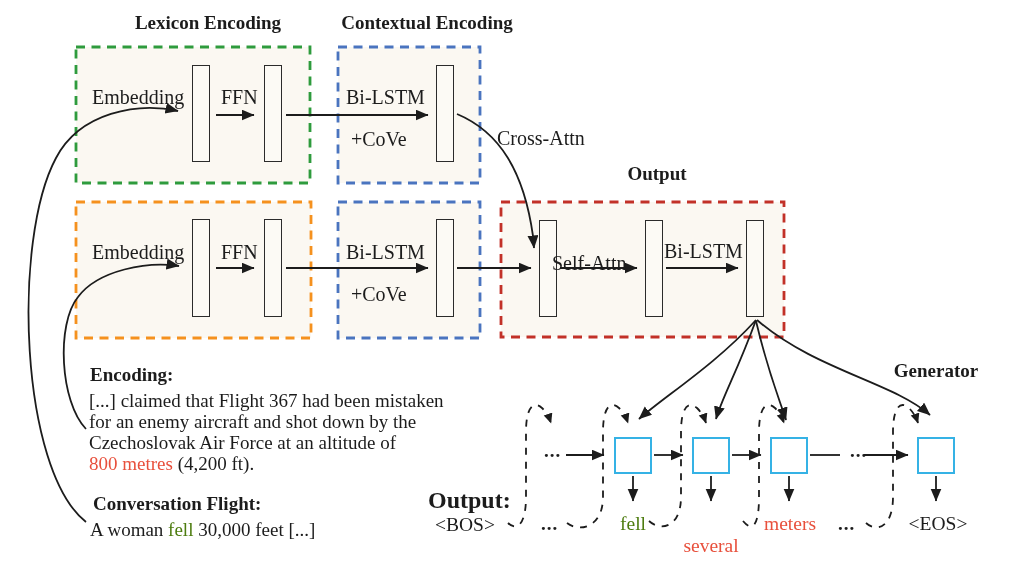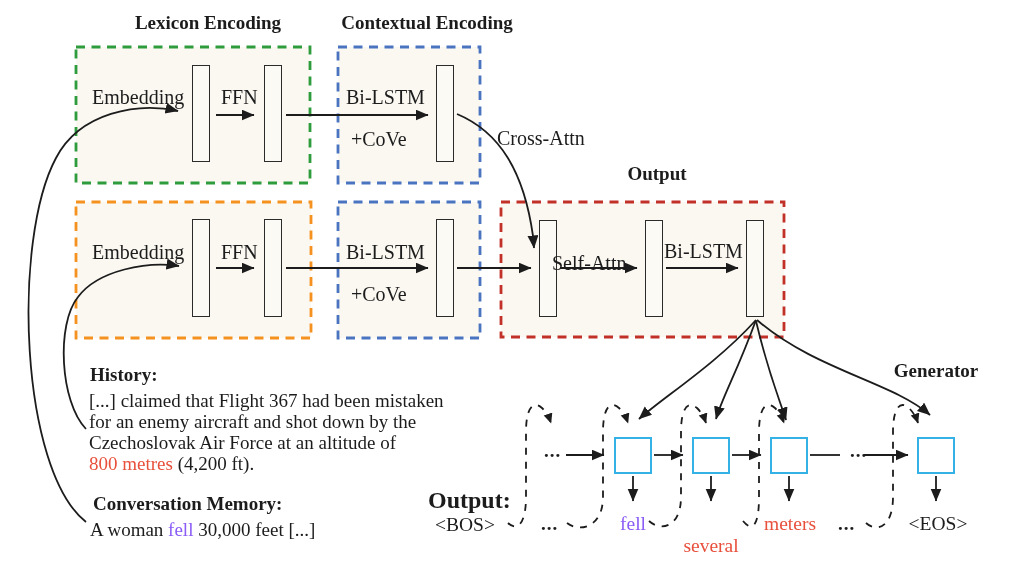--- a/index.html
+++ b/index.html
@@ -16,21 +16,21 @@
   .ln{fill:none;stroke:#1c1c1c;stroke-width:1.8;}
   .loop{fill:none;stroke:#1c1c1c;stroke-width:1.8;stroke-dasharray:7 7;}
   .blockrect{position:absolute;width:18px;height:97px;background:#fcfaf5;border:1.6px solid #2b2b2b;box-sizing:border-box;}
   .gencell{position:absolute;width:38px;height:37px;background:#ffffff;border:2.2px solid #35b2e5;box-sizing:border-box;}
   .sectitle{position:absolute;font-weight:bold;font-size:19px;text-align:center;white-space:nowrap;}
   .lbl{position:absolute;font-size:20px;white-space:nowrap;}
   .lbl.c{text-align:left;}
   .heading{position:absolute;font-weight:bold;font-size:19px;white-space:nowrap;}
   .bodytext{position:absolute;font-size:19px;line-height:21px;white-space:nowrap;}
   .hl-red{color:#e8503c;}
-  .hl-green{color:#8b5cf6;}
+  .hl-green{color:#4d7c0f;}
   .outword{position:absolute;font-size:19.5px;text-align:center;white-space:nowrap;}
   .dots{position:absolute;font-size:19px;font-weight:bold;letter-spacing:1px;white-space:nowrap;}
 </style>
 </head>
 <body>
 
 <div class="canvas">
 
   <svg class="layer">
     <defs>
@@ -112,27 +112,27 @@
 
   <div class="lbl" style="left:92px;top:241px;">Embedding</div>
   <div class="lbl c" style="left:221px;top:241px;width:44px;">FFN</div>
   <div class="lbl c" style="left:346px;top:241px;width:88px;">Bi-LSTM</div>
   <div class="lbl c" style="left:351px;top:283px;width:80px;">+CoVe</div>
 
   <div class="lbl" style="left:497px;top:127px;">Cross-Attn</div>
   <div class="lbl c" style="left:552px;top:240px;width:80px;margin-top:12px;">Self-Attn</div>
   <div class="lbl c" style="left:664px;top:240px;width:84px;">Bi-LSTM</div>
 
-  <div class="heading" style="left:90px;top:364px;">History:</div>
+  <div class="heading" style="left:90px;top:364px;">Encoding:</div>
   <div class="bodytext" style="left:89px;top:390px;">[...] claimed that Flight 367 had been mistaken</div>
   <div class="bodytext" style="left:89px;top:411px;">for an enemy aircraft and shot down by the</div>
   <div class="bodytext" style="left:89px;top:432px;text-align:right;">Czechoslovak Air Force at an altitude of</div>
   <div class="bodytext" style="left:89px;top:453px;"><span class="hl-red">800 metres</span><span> (4,200 ft).</span></div>
 
-  <div class="heading" style="left:93px;top:493px;">Conversation Memory:</div>
+  <div class="heading" style="left:93px;top:493px;">Conversation Flight:</div>
   <div class="bodytext" style="left:90px;top:519px;"><span>A woman </span><span class="hl-green">fell</span><span> 30,000 feet [...]</span></div>
 
   <div class="heading" style="left:428px;top:487px;font-size:24px;">Output:</div>
   <div class="outword" style="left:424px;top:514px;width:82px;">&lt;BOS&gt;</div>
 
   <div class="dots" style="left:544px;top:440px;">...</div>
   <div class="dots" style="left:850px;top:440px;">...</div>
 
   <div class="dots" style="left:541px;top:513px;">...</div>
   <div class="outword hl-green" style="left:611px;top:513px;width:44px;">fell</div>

